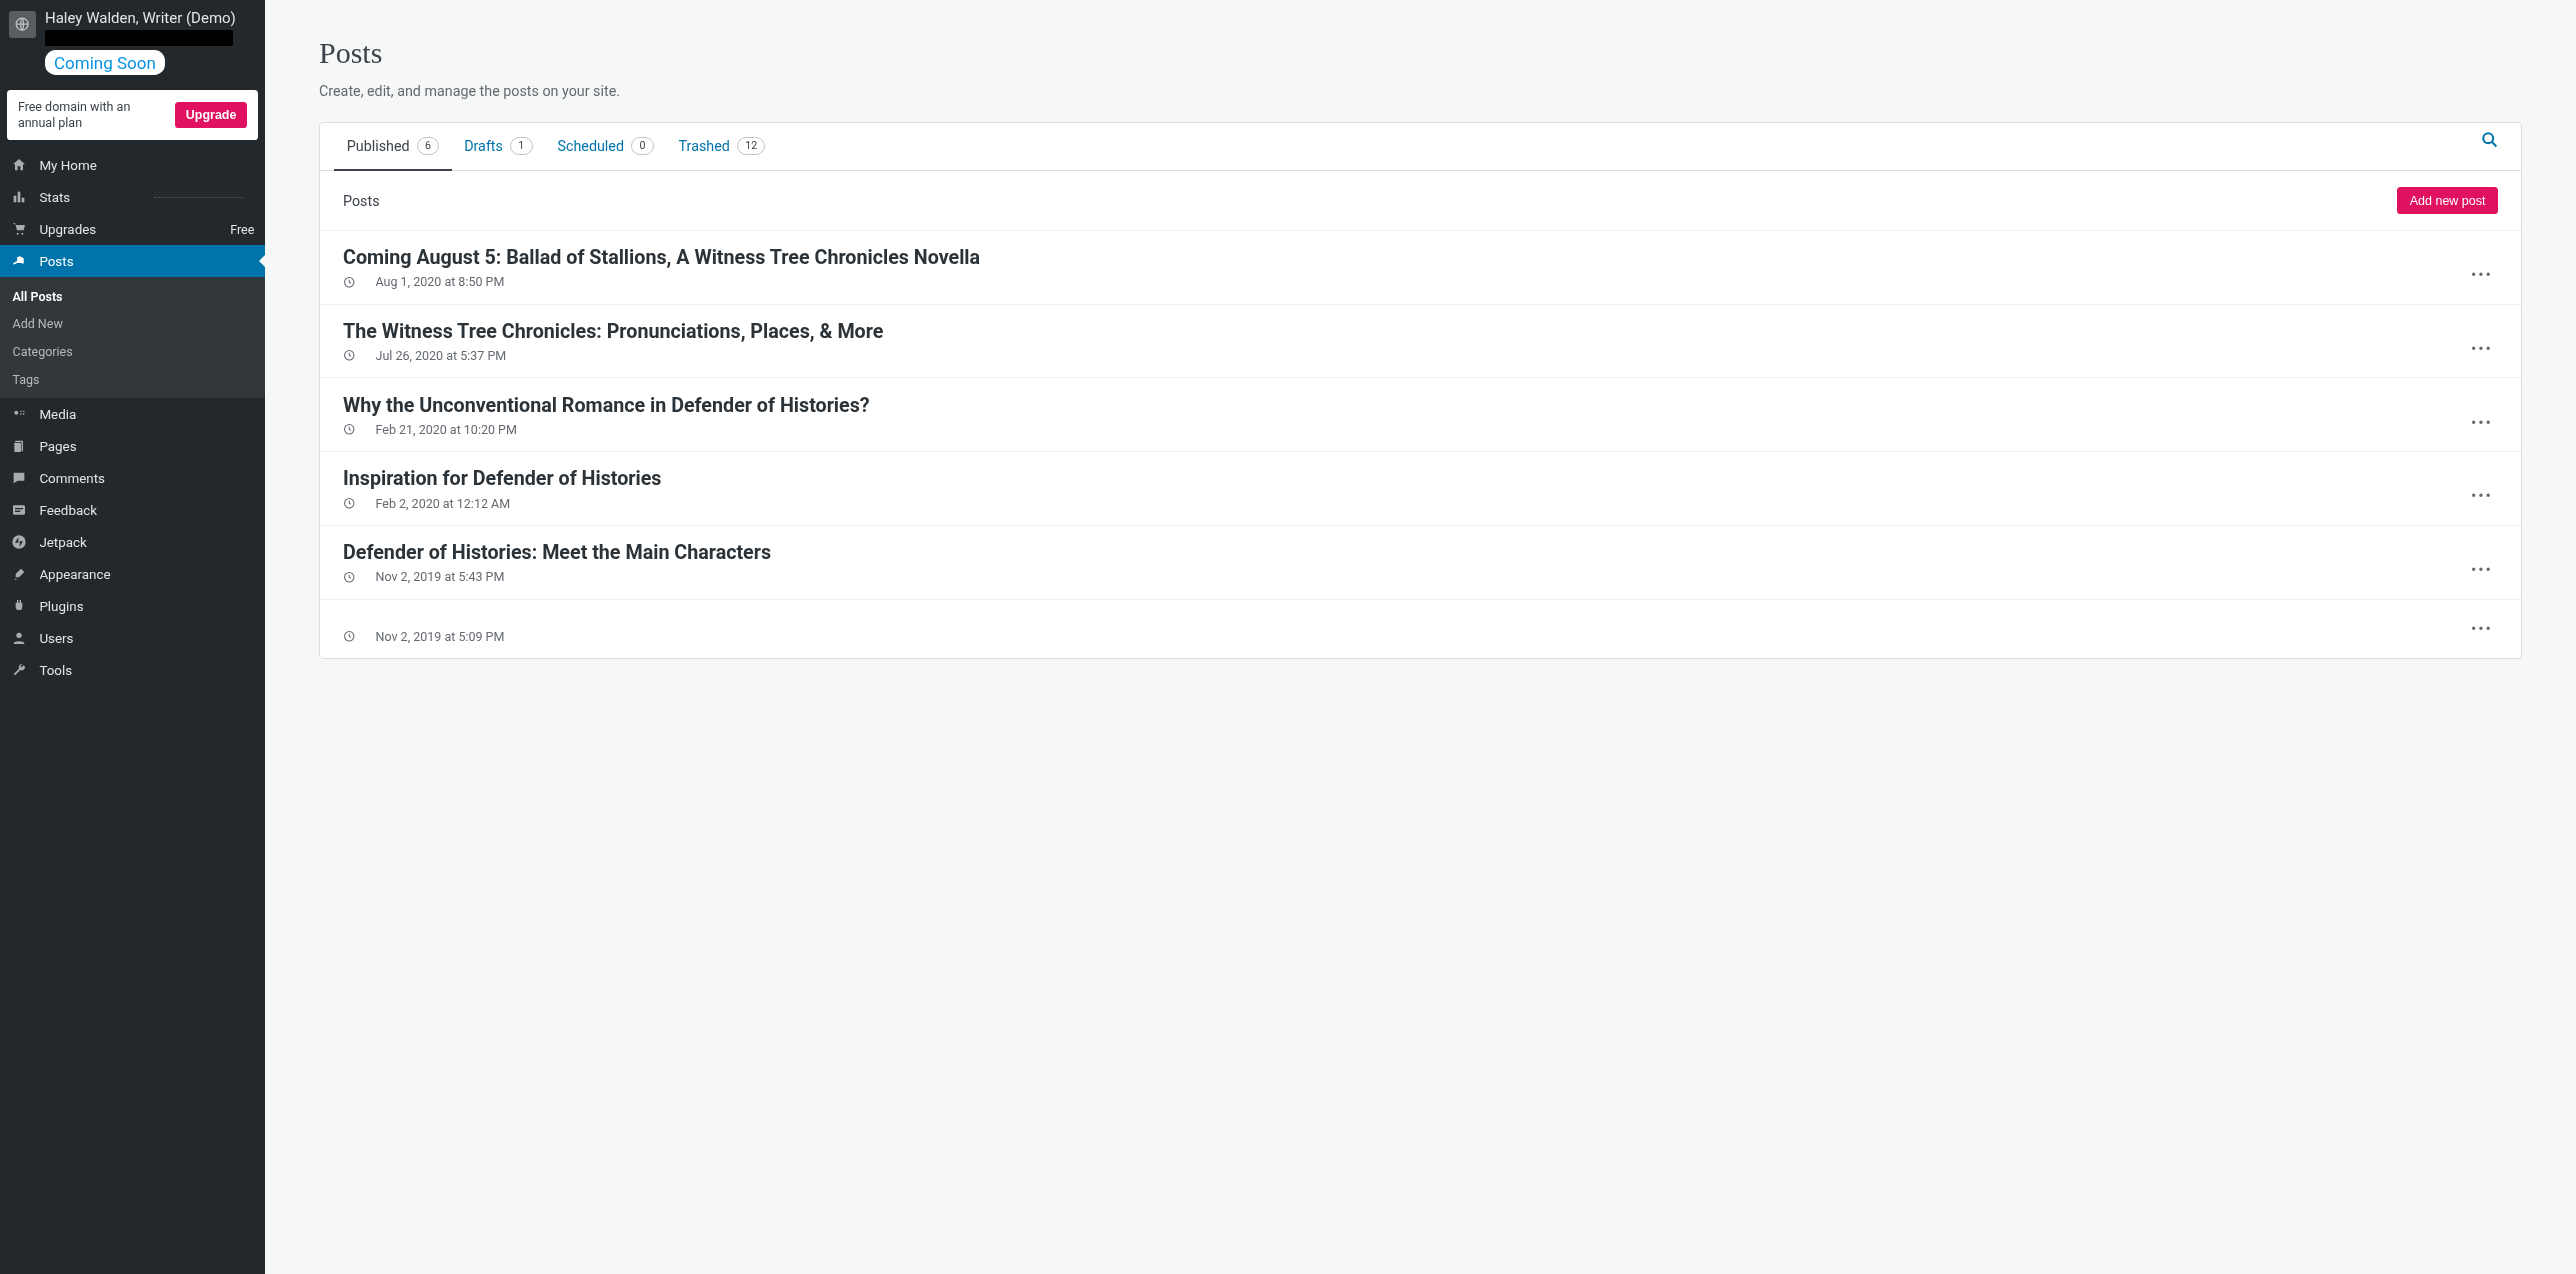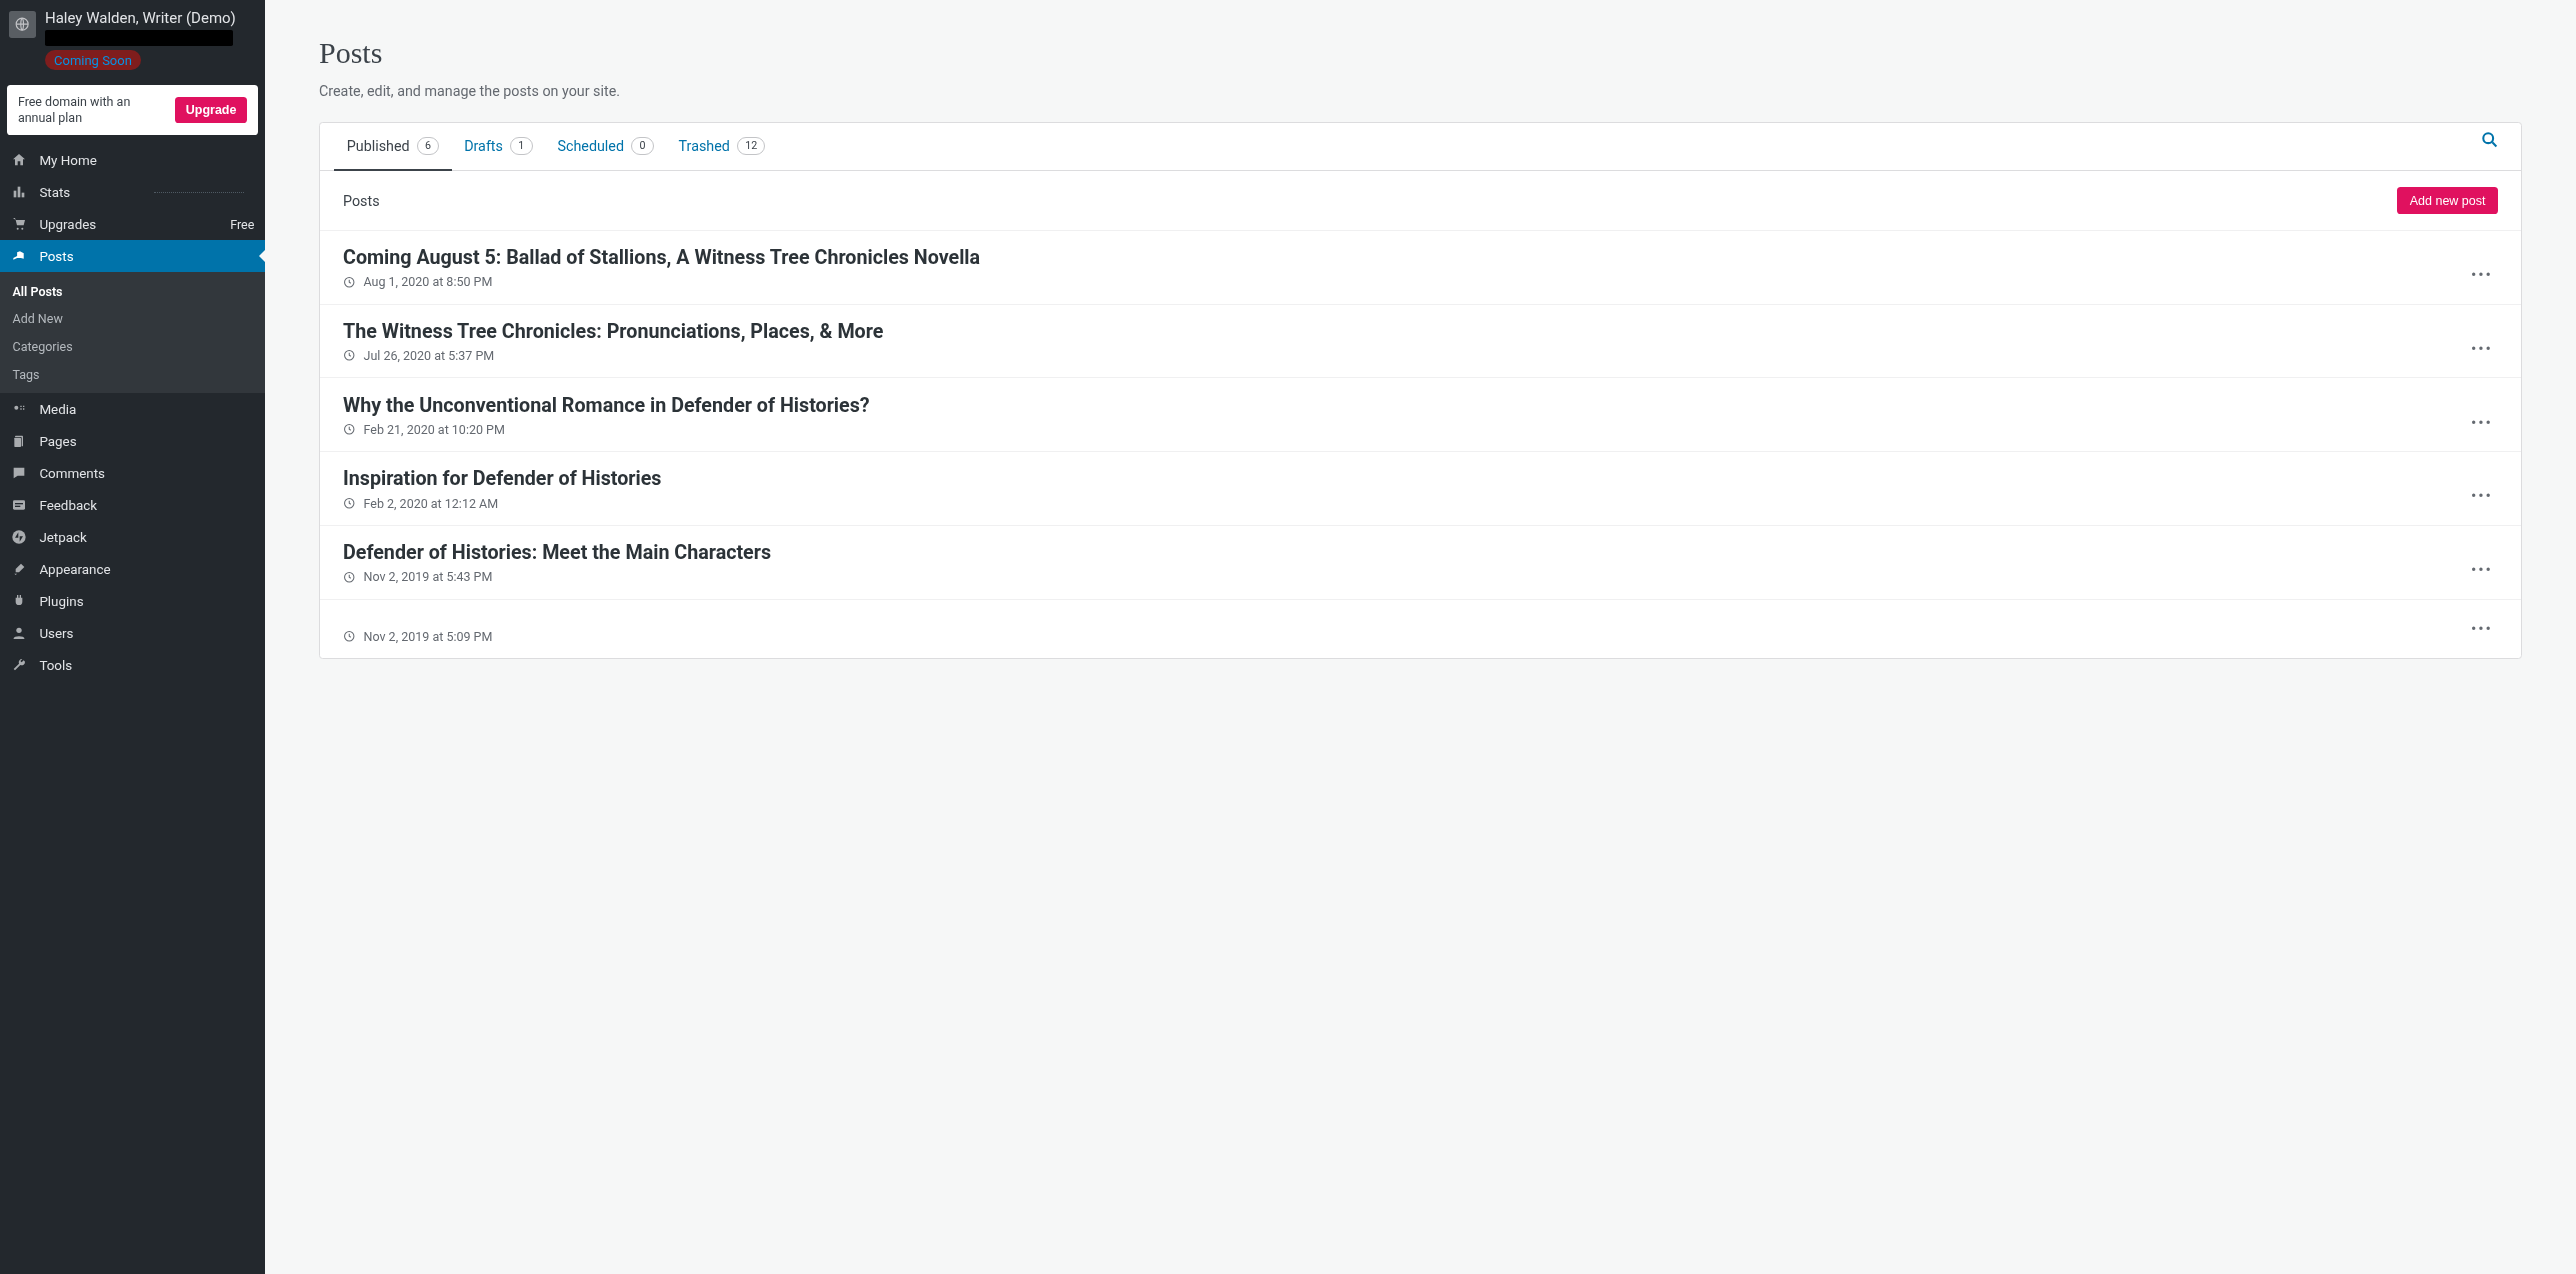--- a/index.html
+++ b/index.html
@@ -6,21 +6,21 @@
   body { font-family: -apple-system, BlinkMacSystemFont, "Segoe UI", Roboto, sans-serif; background: #f6f7f7; color: #3c434a; overflow: hidden; }
   .app { display: flex; width: 100vw; height: 100vh; }
 
   
   .sidebar { width: 265px; background: #23282d; color: #e2e4e7; display: flex; flex-direction: column; font-size: 13.4px; }
   .site-header { display: flex; gap: 9px; padding: 9px 9px 5.4px 9px; align-items: flex-start; }
   .site-avatar { width: 27px; height: 27px; background: #595e63; border-radius: 2.7px; display:flex; align-items:center; justify-content:center; color:#c3c4c7; margin-top:1.8px;}
   .site-info { flex: 1; }
   .site-title { color: #e2e4e7; font-size: 15px; line-height: 1.3; }
   .site-url { background: #000; height: 16px; width: 188px; border-radius: 1.8px; margin-top: 1.8px;}
-  .coming-soon { display: inline-block; background: #7f1d1d; color: #0693e3; font-size: 13px; padding: 2.7px 9px; border-radius: 10.7px; margin-top: 3.6px; }
+  .coming-soon { display: inline-block; background: #ffffff; color: #0693e3; font-size: 17px; padding: 2.7px 9px; border-radius: 10.7px; margin-top: 3.6px; }
 
   .promo { margin: 9px 7.2px; background: #fff; border-radius: 3.6px; padding: 9px 10.7px; display: flex; align-items: center; gap: 7px; color:#3c434a; }
   .promo-text { flex: 1; font-size: 12.5px; line-height: 1.3; }
   .btn-pink { background: #e0115f; color: #fff; border: none; border-radius: 3.6px; padding: 6.3px 10.7px; font-size: 12.5px; cursor: pointer; font-weight: bold; }
 
   .nav { list-style: none; }
   .nav-item { display: flex; align-items: center; gap: 10.7px; padding: 8px 10.7px; color: #e2e4e7; cursor: pointer; position: relative; }
   .nav-item .ico { width: 18px; text-align: center; opacity: 0.7; font-size: 14.3px; }
   .nav-item .right { margin-left: auto; color: #e2e4e7; font-size: 12.5px; }
   .nav-item.active { background: #0073aa; color: #fff; }
@@ -48,21 +48,21 @@
   .search-icon { color: #0073aa; font-size: 18px; padding: 7.2px; cursor: pointer; }
 
   .list-header { display: flex; align-items: center; padding: 16px 23px; border-bottom: 0.9px solid #f0f0f1; }
   .list-header-title { font-size: 14.3px; color: #3c434a; }
   .btn-add { background: #e0115f; color: #fff; border: none; border-radius: 3.6px; padding: 6.3px 12.5px; font-size: 12.5px; cursor: pointer; }
 
   .post-row { display: flex; align-items: flex-end; padding: 14.3px 23px; border-bottom: 0.9px solid #f0f0f1; }
   .post-row:last-child { border-bottom: none; }
   .post-main { flex: 1; }
   .post-title { font-size: 19.7px; font-weight: 700; color: #2c3338; line-height: 1.3; }
-  .post-meta { display: flex; align-items: center; gap: 8px; margin-top: 3.6px; font-size: 12.5px; color: #646970; }
+  .post-meta { display: flex; align-items: center; gap: 20px; margin-top: 3.6px; font-size: 12.5px; color: #646970; }
   .more { color: #646970; font-size: 16px; letter-spacing: 1.8px; cursor: pointer; padding: 5.4px; }
   .clock-ico { display:inline-flex; width:12.5px; height:12.5px; }
 
   svg { display:block; }
 </style>
 </head>
 <body>
 
 <div class="app">
 

